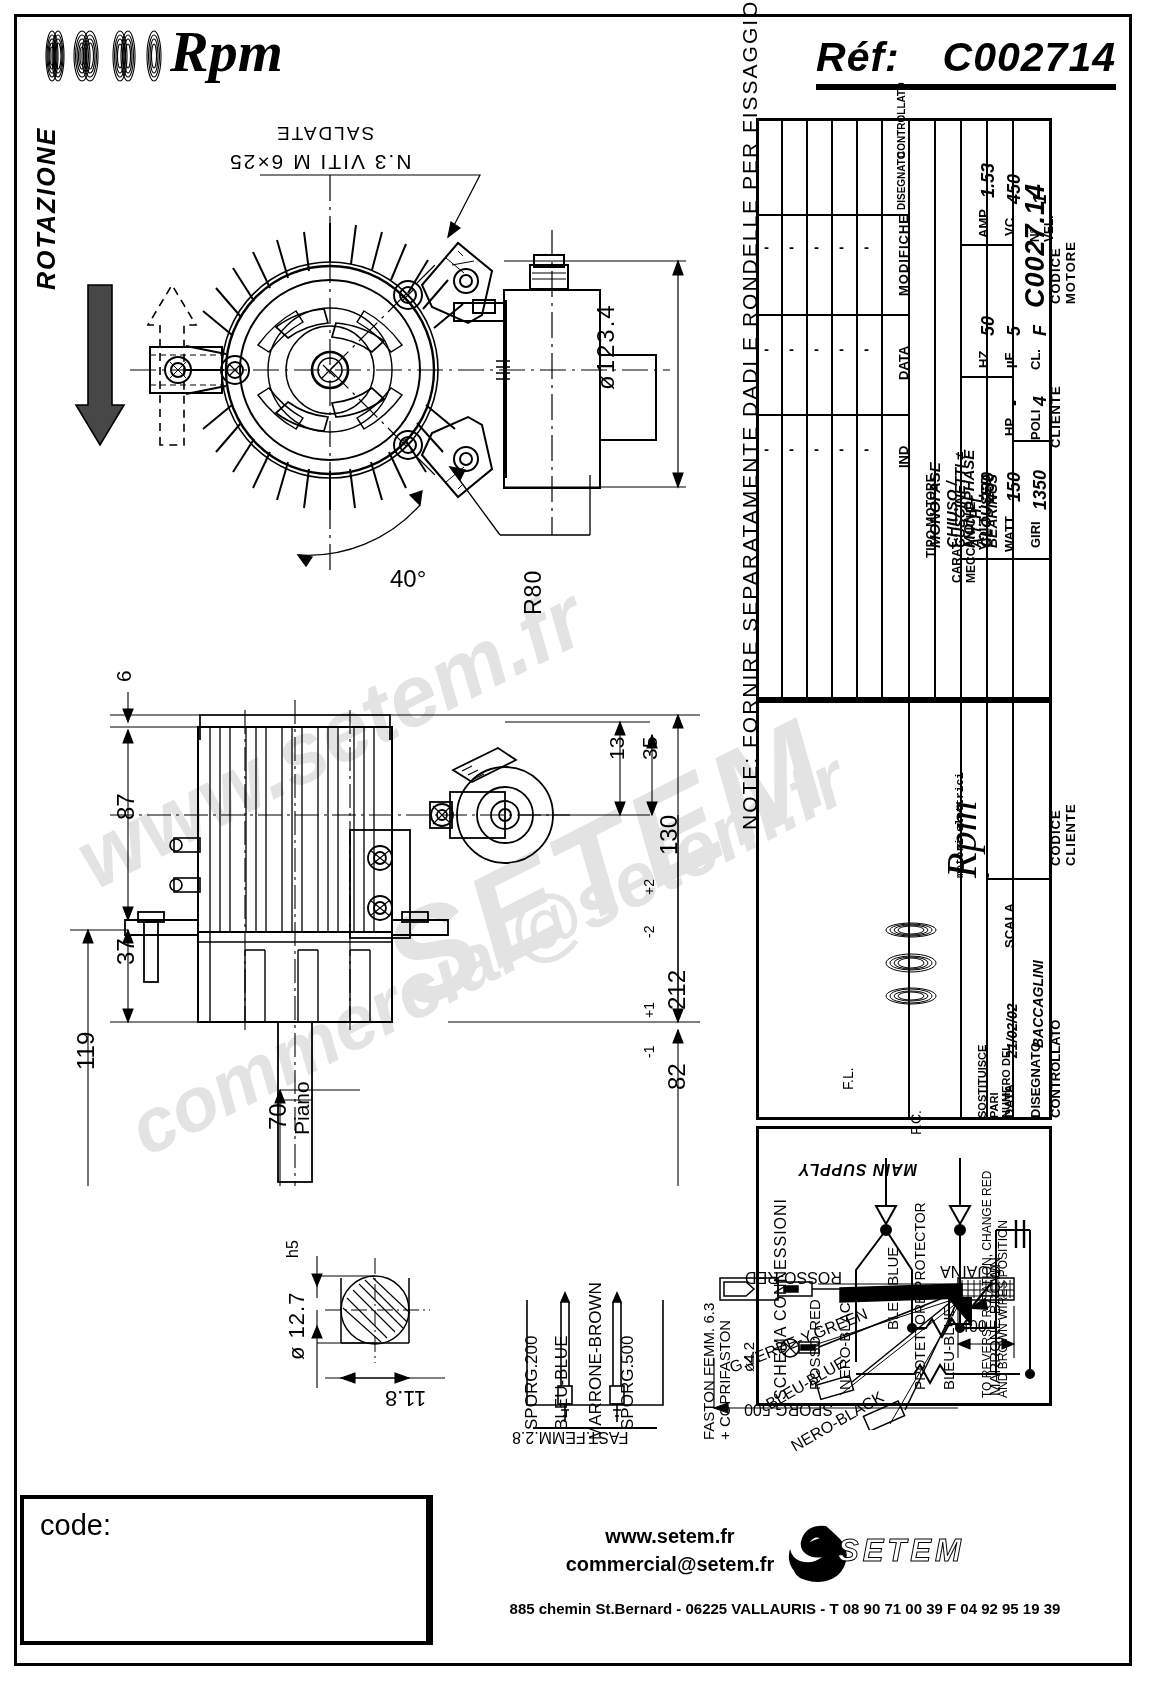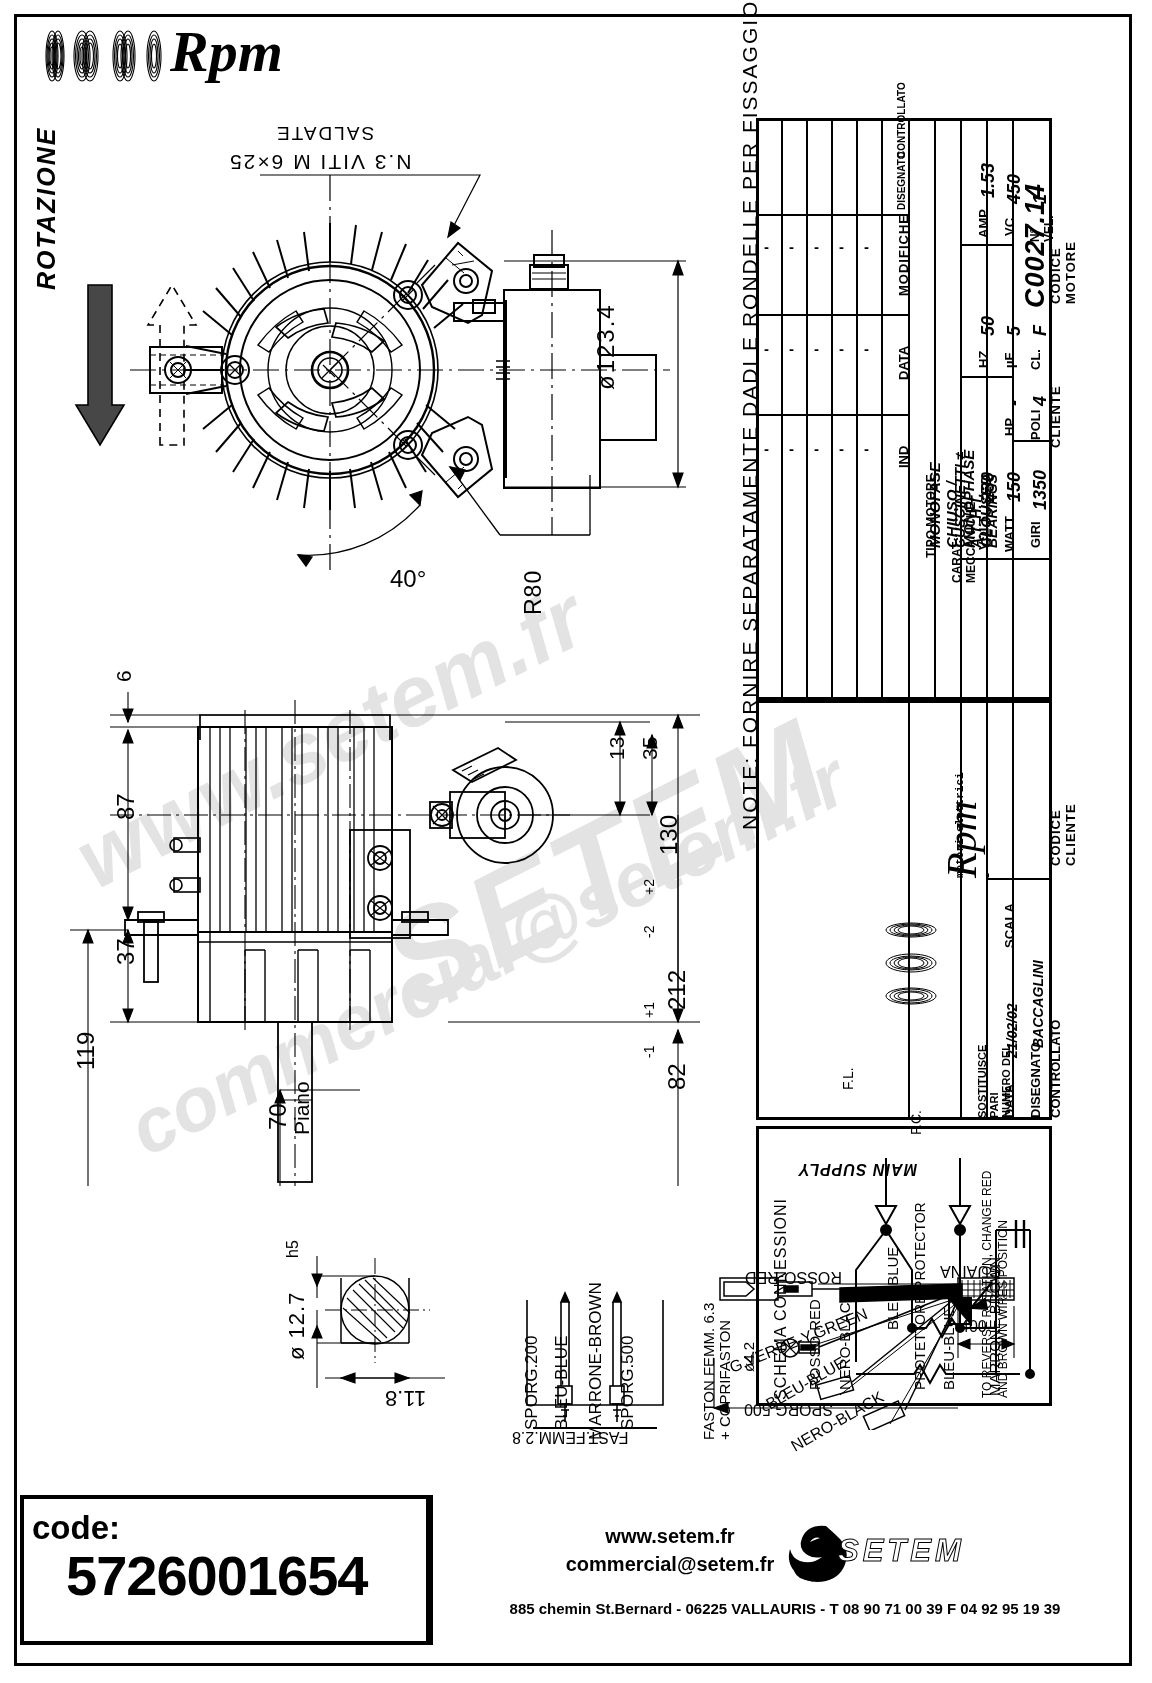--- a/index.html
+++ b/index.html
@@ -13,21 +13,21 @@
   svg{position:absolute;display:block;}
   
   #frame{position:absolute;left:14px;top:14px;width:1118px;height:1652px;border:3px solid #000;box-sizing:border-box;}
   #refTitle{position:absolute;right:36px;top:34px;font-size:41px;font-weight:bold;font-style:italic;
     letter-spacing:1px;border-bottom:6px solid #000;padding-bottom:3px;font-family:"Liberation Sans",sans-serif;}
   #logo{position:absolute;left:36px;top:26px;}
   #logoTxt{position:absolute;left:170px;top:18px;font-size:58px;font-style:italic;font-weight:bold;
     font-family:"Liberation Serif",serif;}
   
   #codeBox{position:absolute;left:20px;top:1495px;width:410px;height:150px;border:4px solid #000;box-sizing:border-box;}
-  #codeLbl{position:absolute;left:8px;top:10px;font-size:33px;font-weight:bold;}
+  #codeLbl{position:absolute;left:16px;top:10px;font-size:29px;font-weight:normal;}
   #codeVal{position:absolute;left:42px;top:44px;font-size:56px;font-weight:bold;letter-spacing:-1px;}
   .foot{position:absolute;text-align:center;}
   #footDiv{position:absolute;left:430px;top:1495px;width:3px;height:150px;background:#000;}
   #setemLogoTxt{position:absolute;left:838px;top:1533px;font-size:31px;font-style:italic;font-weight:bold;
     letter-spacing:4px;-webkit-text-stroke:1px #000;color:#fff;}
   
   .wm{position:absolute;color:#e3e3e3;font-weight:bold;font-style:italic;pointer-events:none;
       font-family:"Liberation Sans",sans-serif;}
   
   #tblock{position:absolute;left:756px;top:118px;width:296px;height:1002px;}
@@ -83,20 +83,25 @@
       <g>
         <ellipse cx="118" cy="30" rx="7" ry="25"></ellipse>
           <ellipse cx="118" cy="30" rx="5.5" ry="21"></ellipse>
         <ellipse cx="118" cy="30" rx="4" ry="17"></ellipse>
           <ellipse cx="118" cy="30" rx="2.5" ry="12"></ellipse>
       </g>
     </g>
   </svg>
   <div id="logoTxt">Rpm</div>
 
+  <div id="refTitle">
+    <span>Réf:</span>
+    <span style="display:inline-block;width:18px"></span>
+    <span>C002714</span>
+  </div>
 
   <svg width="700" height="520" viewBox="0 0 700 520" style="left:30px;top:115px;">
     <g stroke="#000" fill="none" stroke-width="1.6">
 
       <g id="fins">
         <circle cx="300" cy="255" r="108"></circle>
         <circle cx="300" cy="255" r="104" stroke-width="2.4"></circle>
       </g>
       <g stroke-width="2">
 
@@ -704,21 +709,20 @@
   <div class="txt r90" style="left:912px;top:1390px;font-size:14px;">PROTETTORE-PROTECTOR</div>
   <div class="txt r90" style="left:940px;top:1390px;font-size:15px;">BLEU-BLUE</div>
   <div class="txt r90" style="left:986px;top:1396px;font-size:15px;">MARRONE-BROWN</div>
   <div class="txt r90" style="left:840px;top:1090px;font-size:14px;letter-spacing:0;transform:rotate(-90deg) translate(0,0);">F.L.</div>
   <div class="txt r90" style="left:908px;top:1135px;font-size:14px;">F.C.</div>
   <div class="txt r90" style="left:980px;top:1398px;font-size:12px;">TO REVERSE ROTATION, CHANGE RED</div>
   <div class="txt r90" style="left:996px;top:1398px;font-size:12px;">AND BROWN WIRES POSITION</div>
 
   <div id="codeBox">
     <div id="codeLbl">code:</div>
-    <div id="codeVal">5726001654</div>
   </div>
   <div id="footDiv"></div>
 
   <div class="foot" style="left:520px;top:1525px;width:300px;font-size:20px;font-weight:bold;">www.setem.fr</div>
   <div class="foot" style="left:500px;top:1553px;width:340px;font-size:20px;font-weight:bold;">commercial@setem.fr</div>
   <div class="foot" style="left:440px;top:1600px;width:690px;font-size:15px;font-weight:bold;">885 chemin St.Bernard  -   06225 VALLAURIS  -  T 08 90 71 00 39   F 04 92 95 19 39</div>
 
   <svg width="80" height="66" viewBox="0 0 80 66" style="left:780px;top:1522px;">
     <g fill="#000">
       <path d="M46 4 q-18 -2 -24 12 q-4 10 4 16 q7 5 16 3 q-10 8 -22 4 q-8 -3 -10 -12

